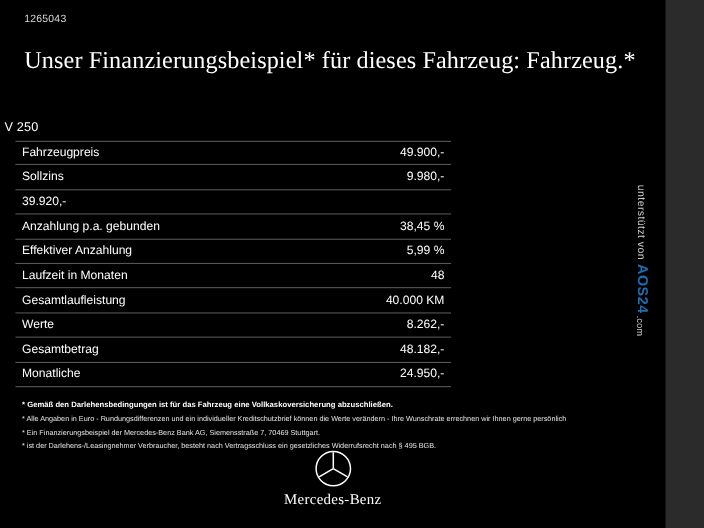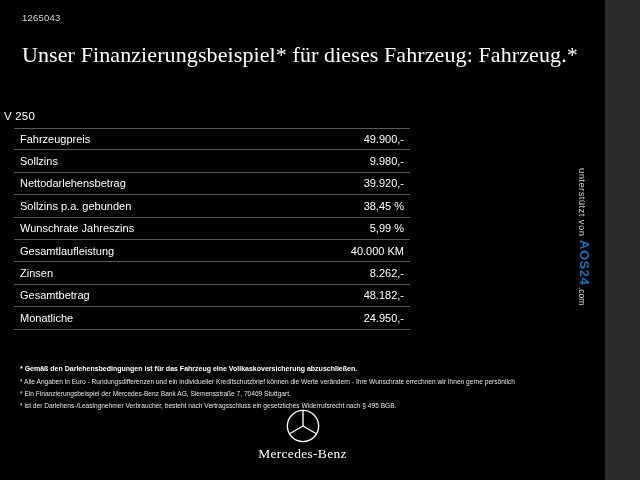--- a/index.html
+++ b/index.html
@@ -163,37 +163,40 @@
   <div class="table">
     <div class="row">
       <span class="label">Fahrzeugpreis</span>
       <span class="value">49.900,-</span>
     </div>
     <div class="row">
       <span class="label">Sollzins</span>
       <span class="value">9.980,-</span>
     </div>
     <div class="row">
-      <span class="label">Nettodarlehensbetrag</span>
       <span class="value">39.920,-</span>
     </div>
     <div class="row">
-      <span class="label">Sollzins p.a. gebunden</span>
+      <span class="label">Anzahlung p.a. gebunden</span>
       <span class="value">38,45 %</span>
     </div>
     <div class="row">
-      <span class="label">Wunschrate Jahreszins</span>
+      <span class="label">Effektiver Anzahlung</span>
       <span class="value">5,99 %</span>
+    </div>
+    <div class="row">
+      <span class="label">Laufzeit in Monaten</span>
+      <span class="value">48</span>
     </div>
     <div class="row">
       <span class="label">Gesamtlaufleistung</span>
       <span class="value">40.000 KM</span>
     </div>
     <div class="row">
-      <span class="label">Zinsen</span>
+      <span class="label">Werte</span>
       <span class="value">8.262,-</span>
     </div>
     <div class="row">
       <span class="label">Gesamtbetrag</span>
       <span class="value">48.182,-</span>
     </div>
     <div class="row">
       <span class="label">Monatliche</span>
       <span class="value">24.950,-</span>
     </div>

